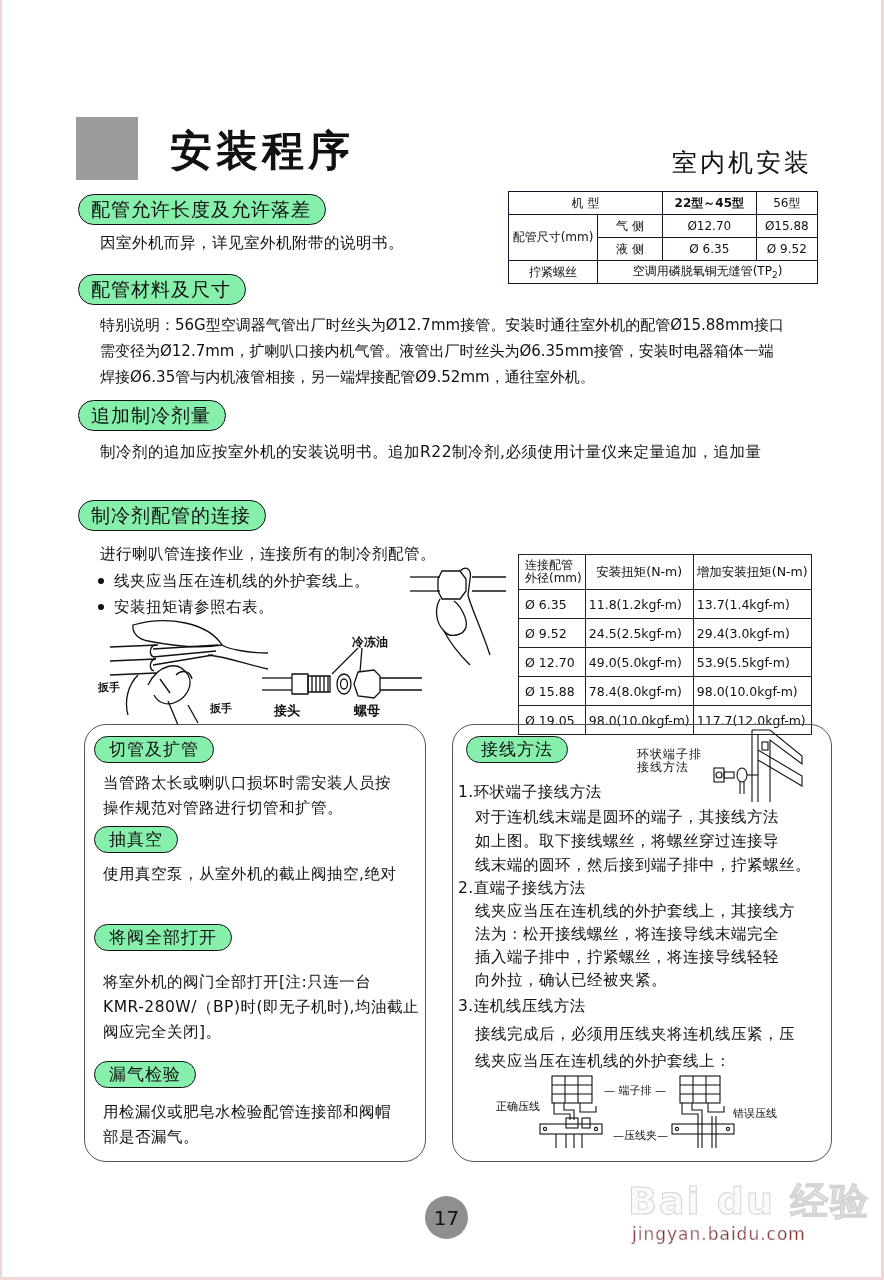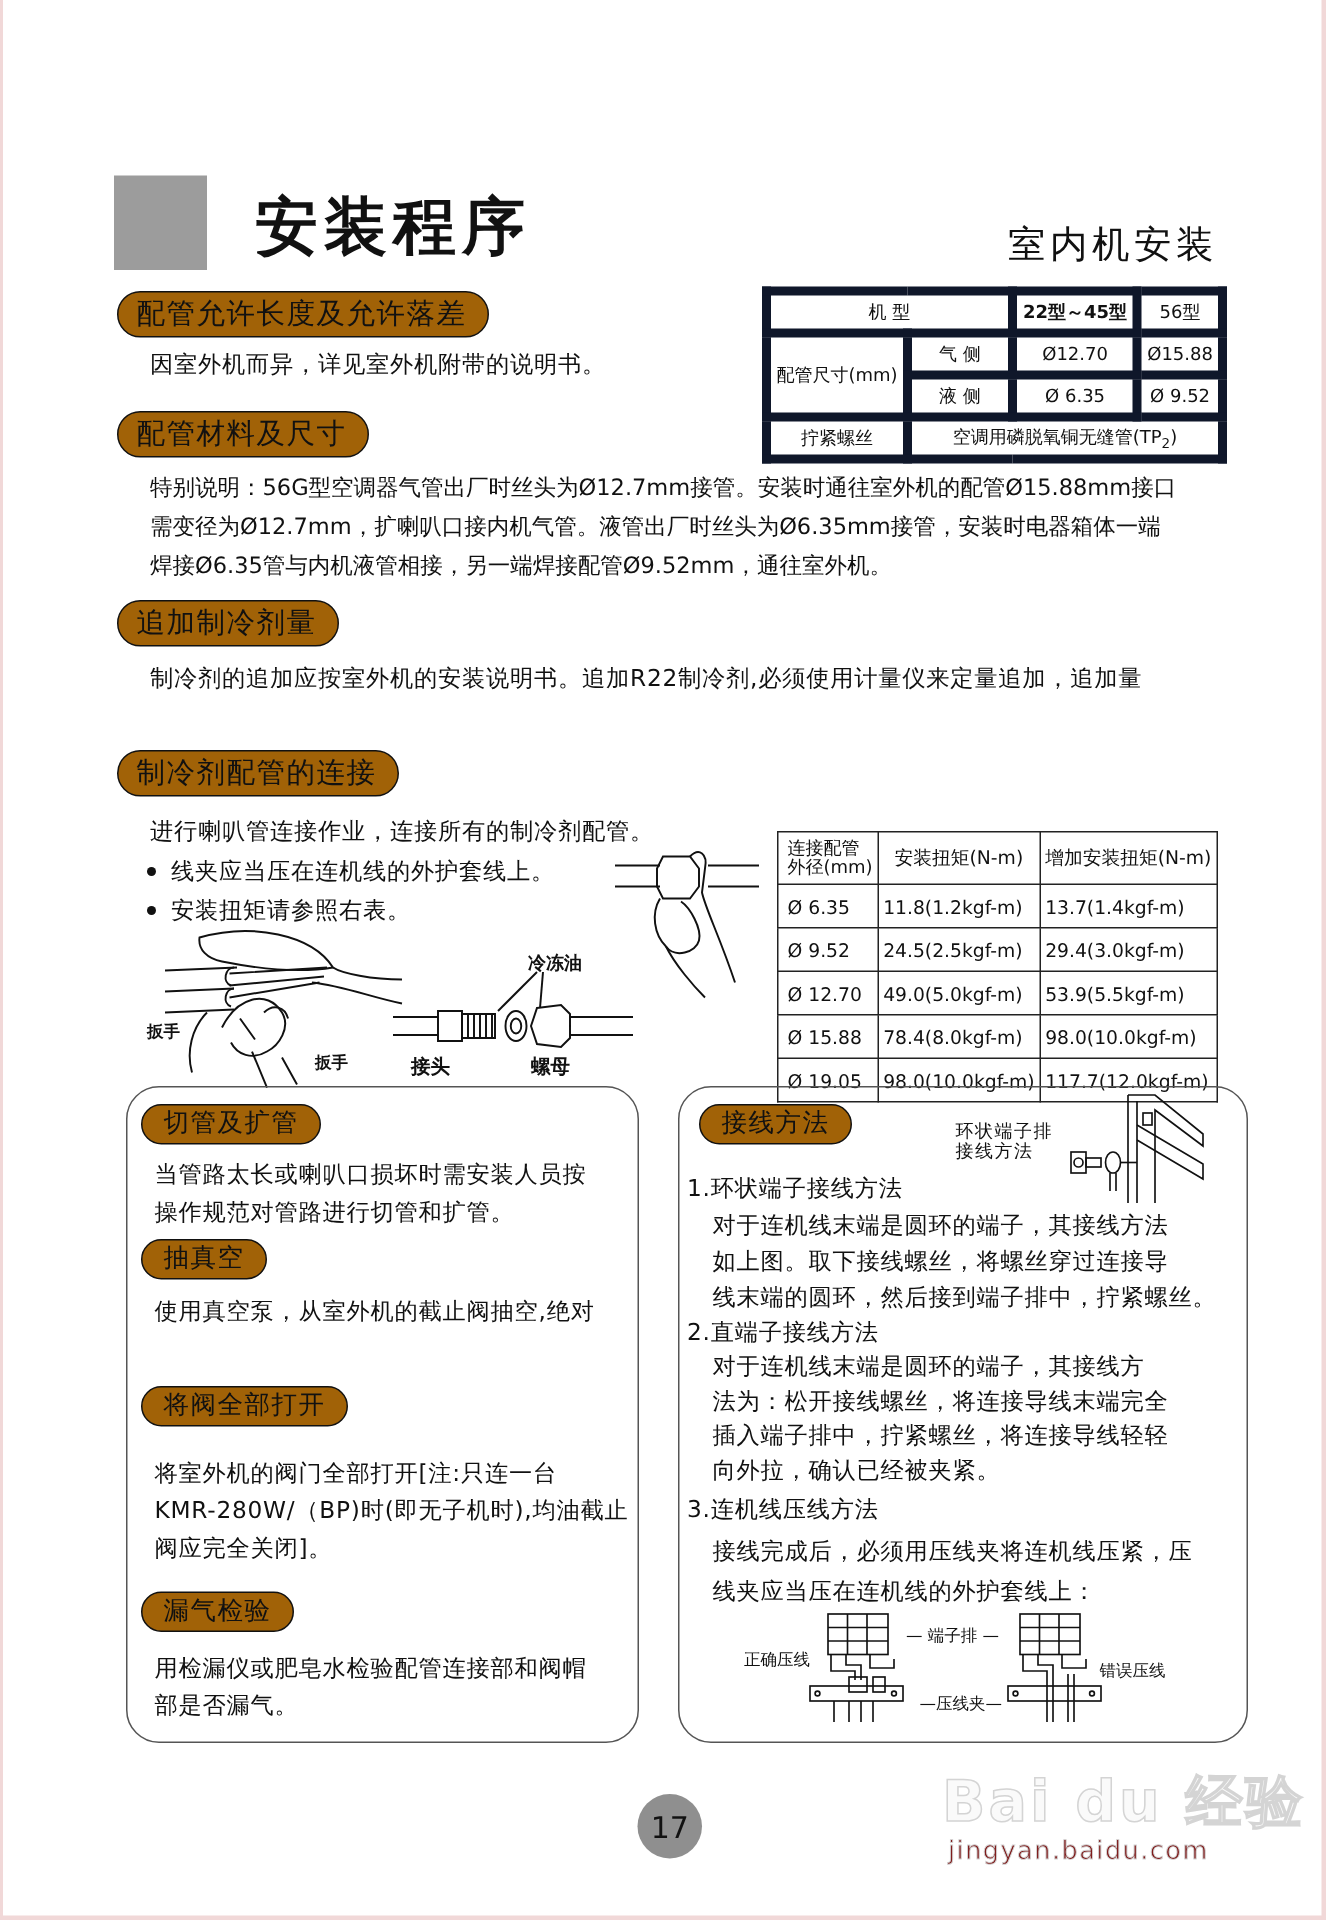--- a/index.html
+++ b/index.html
@@ -6,28 +6,28 @@
   body{width:884px;height:1280px;background:#fff;position:relative;overflow:hidden;
        font-family:"DejaVu Sans","Liberation Sans",sans-serif;color:#111;}
   .page-edge-left{position:absolute;left:0;top:0;width:2px;height:1280px;background:#f1d8d8;}
   .page-edge-right{position:absolute;right:0;top:0;width:3px;height:1280px;background:#f1d8d8;}
   .page-edge-bottom{position:absolute;left:0;bottom:0;width:884px;height:3px;background:#f1d8d8;}
 
   .gray-block{position:absolute;left:76px;top:117px;width:62px;height:63px;background:#9c9c9c;}
   .page-title{position:absolute;left:170px;top:130px;font-size:42px;letter-spacing:4px;font-weight:700;line-height:1;}
   .subtitle{position:absolute;left:672px;top:150px;font-size:25px;letter-spacing:3px;line-height:1;}
 
-  .pill{position:absolute;border:1.6px solid #111;border-radius:20px;background:#a16207;
+  .pill{position:absolute;border:1.6px solid #111;border-radius:20px;background:#86efac;
         font-size:19px;line-height:1;padding:5px 14px 5px 12px;white-space:nowrap;letter-spacing:1px;}
   .pill.small{font-size:17px;padding:4px 14px;border-radius:18px;}
   .para{position:absolute;font-size:15.5px;line-height:26px;white-space:nowrap;letter-spacing:0.5px;}
 
   table{border-collapse:collapse;}
   .spec-table{position:absolute;left:508px;top:191px;width:310px;font-size:12px;}
-  .spec-table td{border:6px solid #0f172a;text-align:center;height:22px;padding:0 2px;}
+  .spec-table td{border:1px solid #0f172a;text-align:center;height:22px;padding:0 2px;}
   .torque-table{position:absolute;left:518px;top:554px;width:267px;font-size:12.5px;}
   .torque-table td{border:1.5px solid #222;height:28px;padding:0 3px;white-space:nowrap;}
   .torque-table td.first{text-align:left;padding-left:6px;}
 
   .bullets{position:absolute;left:98px;top:568px;font-size:15.5px;line-height:26px;letter-spacing:0.5px;}
   .bullet-row{display:flex;align-items:center;}
   .bullet-dot{display:inline-block;width:6px;height:6px;border-radius:50%;background:#111;margin-right:10px;}
 
   .box{position:absolute;border:1.5px solid #555;border-radius:22px;}
   .box-left{left:84px;top:724px;width:340px;height:436px;}
@@ -244,21 +244,21 @@
 </svg>
 
 <div class="box-text" style="left:458px;top:780px;">1.环状端子接线方法</div>
 <div class="box-text" style="left:475px;top:805px;line-height:24px;">
   <div>对于连机线末端是圆环的端子，其接线方法</div>
   <div>如上图。取下接线螺丝，将螺丝穿过连接导</div>
   <div>线末端的圆环，然后接到端子排中，拧紧螺丝。</div>
 </div>
 <div class="box-text" style="left:458px;top:876px;">2.直端子接线方法</div>
 <div class="box-text" style="left:475px;top:900px;line-height:23px;">
-  <div>对于连机线末端是圆环的端子，其接线方</div>
+  <div>线夹应当压在连机线的外护套线上，其接线方</div>
   <div>法为：松开接线螺丝，将连接导线末端完全</div>
   <div>插入端子排中，拧紧螺丝，将连接导线轻轻</div>
   <div>向外拉，确认已经被夹紧。</div>
 </div>
 <div class="box-text" style="left:458px;top:994px;">3.连机线压线方法</div>
 <div class="box-text" style="left:475px;top:1021px;line-height:27px;">
   <div>接线完成后，必须用压线夹将连机线压紧，压</div>
   <div>线夹应当压在连机线的外护套线上：</div>
 </div>
 

